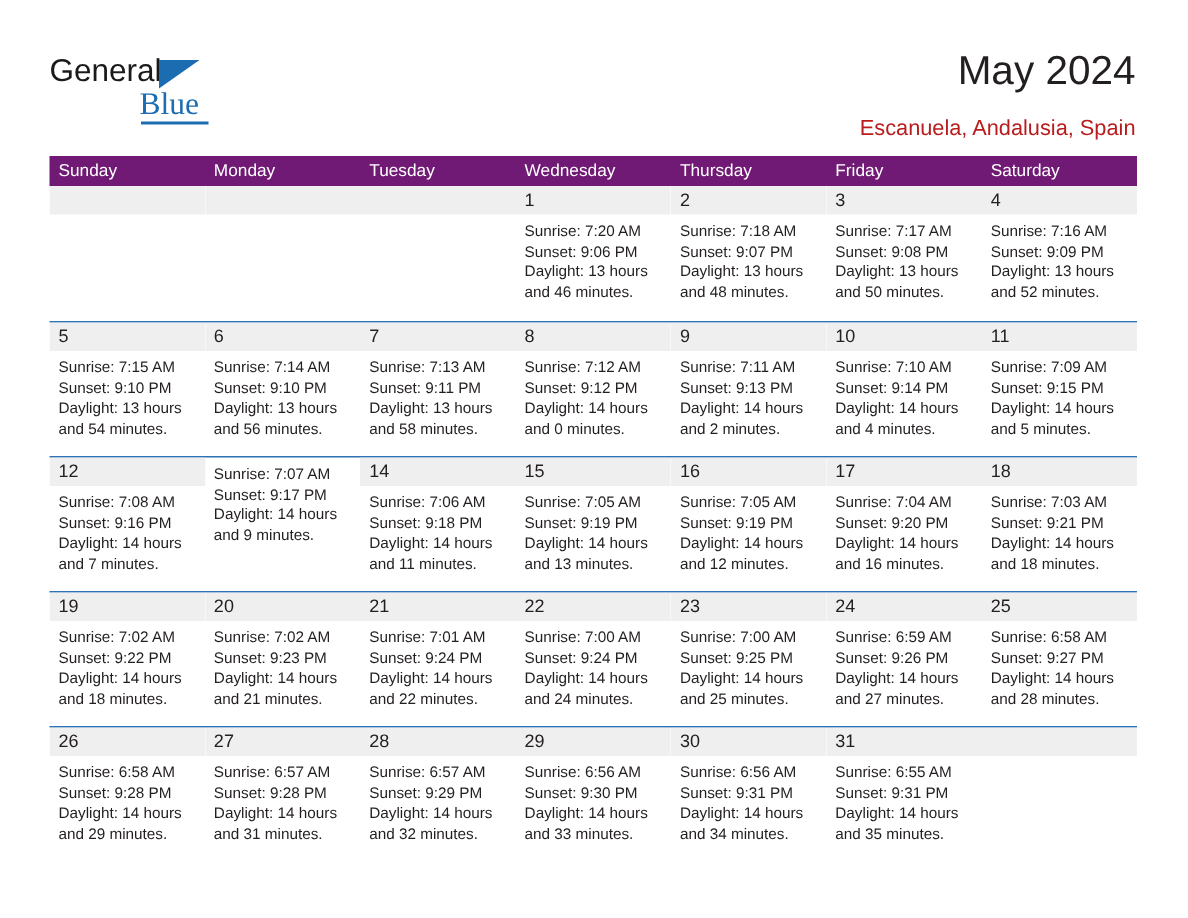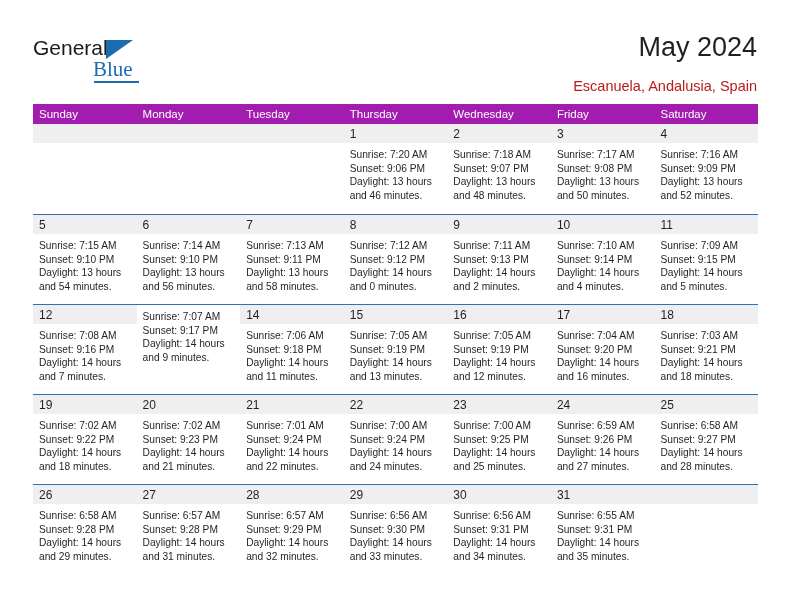--- a/index.html
+++ b/index.html
@@ -97,21 +97,21 @@
   
   .calendar {
     position: absolute;
     left: 33px;
     top: 104px;
     width: 725px;
   }
 
   .weekdays {
     display: flex;
-    background: #a21caf;
+    background: #701a75;
     height: 20px;
   }
   .weekday {
     flex: 1 1 0;
     color: #ffffff;
     font-size: 11.5px;
     line-height: 20px;
     padding-left: 6px;
     box-sizing: border-box;
     white-space: nowrap;
@@ -174,22 +174,22 @@
 
     <div class="title">May 2024</div>
     <div class="subtitle">Escanuela, Andalusia, Spain</div>
   </div>
 
   <div class="calendar">
     <div class="weekdays">
         <div class="weekday">Sunday</div>
         <div class="weekday">Monday</div>
         <div class="weekday">Tuesday</div>
+        <div class="weekday">Wednesday</div>
         <div class="weekday">Thursday</div>
-        <div class="weekday">Wednesday</div>
         <div class="weekday">Friday</div>
         <div class="weekday">Saturday</div>
       </div>
     <div class="weeks">
         <div class="week first">
           <div class="daycell empty">
             <div class="numband"><span class="daynum"></span></div>
             <div class="lines"></div>
           </div>
           <div class="daycell empty">

